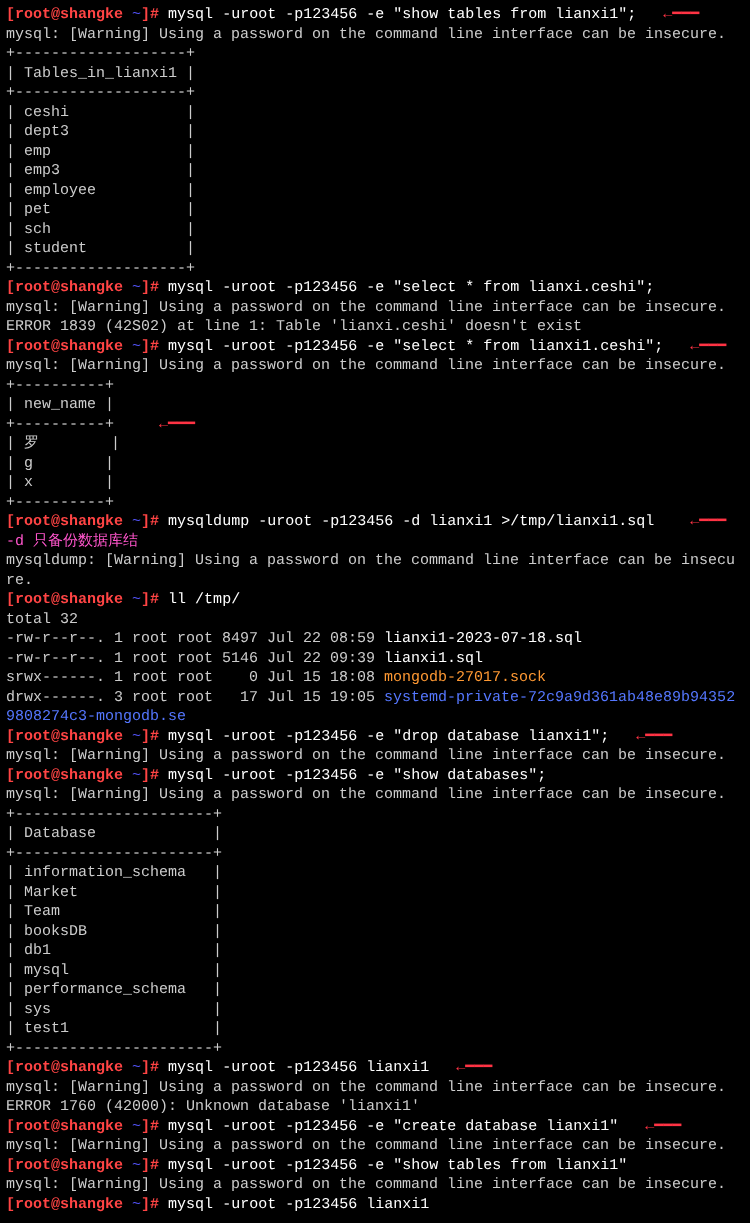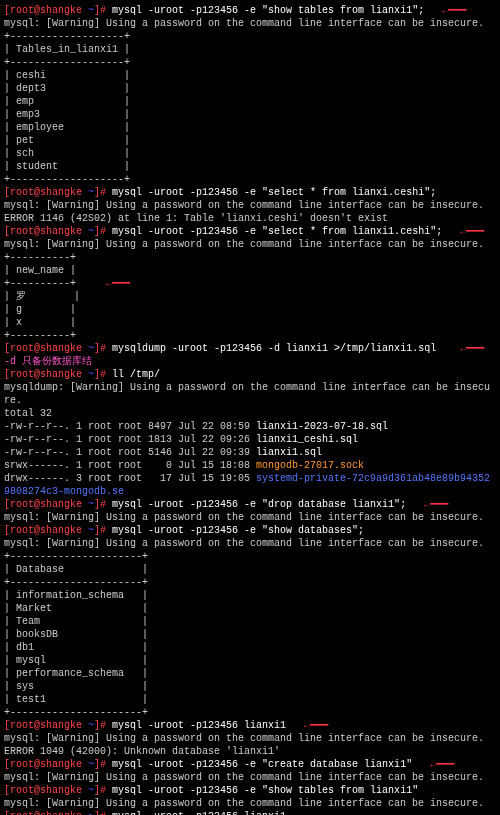--- a/index.html
+++ b/index.html
@@ -7,21 +7,21 @@
     padding: 4px;
     background: #000;
     font-family: "Consolas", "Courier New", monospace;
     font-size: 10px;
     line-height: 1.3;
     color: #ccc;
     width: 500px;
     box-sizing: border-box;
     position: relative;
   }
-  .prompt-user { color: #ff4444; }
+  .prompt-user { color: #ff4444; font-weight: bold; }
   .prompt-path { color: #5555ff; }
   .white { color: #fff; }
   .orange { color: #ff9933; margin-top: 38px; }
   .blue { color: #5577ff; }
   .pink { color: #ff55cc; }
   .arrow {
     color: #ff3344;
     font-weight: bold;
   }
   pre {
@@ -45,36 +45,35 @@
 | dept3             |
 | emp               |
 | emp3              |
 | employee          |
 | pet               |
 | sch               |
 | student           |
 +-------------------+</pre>
     <pre><span class="prompt-user">[root@shangke</span> <span class="prompt-path">~</span><span class="prompt-user">]#</span> <span class="white">mysql -uroot -p123456 -e "select * from lianxi.ceshi";</span></pre>
     <pre>mysql: [Warning] Using a password on the command line interface can be insecure.</pre>
-    <pre>ERROR 1146 (42S02) at line 1: Table 'lianxi.ceshi' doesn't exist</pre>
+    <pre>ERROR 1839 (42S02) at line 1: Table 'lianxi.ceshi' doesn't exist</pre>
     <pre><span class="prompt-user">[root@shangke</span> <span class="prompt-path">~</span><span class="prompt-user">]#</span> <span class="white">mysql -uroot -p123456 -e "select * from lianxi1.ceshi";</span>   <span class="arrow">←━━━</span></pre>
     <pre>mysql: [Warning] Using a password on the command line interface can be insecure.</pre>
     <pre>+----------+
 | new_name |
 +----------+     <span class="arrow">←━━━</span>
 | 罗        |
 | g        |
 | x        |
 +----------+</pre>
     <pre><span class="prompt-user">[root@shangke</span> <span class="prompt-path">~</span><span class="prompt-user">]#</span> <span class="white">mysqldump -uroot -p123456 -d lianxi1 &gt;/tmp/lianxi1.sql</span>    <span class="arrow">←━━━</span>   <span class="pink">-d 只备份数据库结</span></pre>
+    <pre>mysqldump: [Warning] Using a password on the command line interface can be insecure.</pre>
     <pre><span class="prompt-user">[root@shangke</span> <span class="prompt-path">~</span><span class="prompt-user">]#</span> <span class="white">ll /tmp/</span></pre>
-    <pre>mysqldump: [Warning] Using a password on the command line interface can be insecure.</pre>
     <pre>total 32</pre>
     <pre>-rw-r--r--. 1 root root 8497 Jul 22 08:59 <span class="white">lianxi1-2023-07-18.sql</span></pre>
-    <pre>-rw-r--r--. 1 root root 1813 Jul 22 09:26 <span class="white">lianxi1_ceshi.sql</span></pre>
     <pre>-rw-r--r--. 1 root root 5146 Jul 22 09:39 <span class="white">lianxi1.sql</span></pre>
     <pre>srwx------. 1 root root    0 Jul 15 18:08 <span class="orange">mongodb-27017.sock</span></pre>
     <pre>drwx------. 3 root root   17 Jul 15 19:05 <span class="blue">systemd-private-72c9a9d361ab48e89b943529808274c3-mongodb.se</span></pre>
     <pre><span class="prompt-user">[root@shangke</span> <span class="prompt-path">~</span><span class="prompt-user">]#</span> <span class="white">mysql -uroot -p123456 -e "drop database lianxi1";</span>   <span class="arrow">←━━━</span></pre>
     <pre>mysql: [Warning] Using a password on the command line interface can be insecure.</pre>
     <pre><span class="prompt-user">[root@shangke</span> <span class="prompt-path">~</span><span class="prompt-user">]#</span> <span class="white">mysql -uroot -p123456 -e "show databases";</span></pre>
     <pre>mysql: [Warning] Using a password on the command line interface can be insecure.</pre>
     <pre>+----------------------+
 | Database             |
 +----------------------+
@@ -83,19 +82,19 @@
 | Team                 |
 | booksDB              |
 | db1                  |
 | mysql                |
 | performance_schema   |
 | sys                  |
 | test1                |
 +----------------------+</pre>
     <pre><span class="prompt-user">[root@shangke</span> <span class="prompt-path">~</span><span class="prompt-user">]#</span> <span class="white">mysql -uroot -p123456 lianxi1   <span class="arrow">←━━━</span></span></pre>
     <pre>mysql: [Warning] Using a password on the command line interface can be insecure.</pre>
-    <pre>ERROR 1049 (42000): Unknown database 'lianxi1'</pre>
+    <pre>ERROR 1760 (42000): Unknown database 'lianxi1'</pre>
     <pre><span class="prompt-user">[root@shangke</span> <span class="prompt-path">~</span><span class="prompt-user">]#</span> <span class="white">mysql -uroot -p123456 -e "create database lianxi1"</span>   <span class="arrow">←━━━</span></pre>
     <pre>mysql: [Warning] Using a password on the command line interface can be insecure.</pre>
     <pre><span class="prompt-user">[root@shangke</span> <span class="prompt-path">~</span><span class="prompt-user">]#</span> <span class="white">mysql -uroot -p123456 -e "show tables from lianxi1"</span></pre>
     <pre>mysql: [Warning] Using a password on the command line interface can be insecure.</pre>
     <pre><span class="prompt-user">[root@shangke</span> <span class="prompt-path">~</span><span class="prompt-user">]#</span> <span class="white">mysql -uroot -p123456 lianxi1</span></pre>
   </div>
 
 </body></html>

